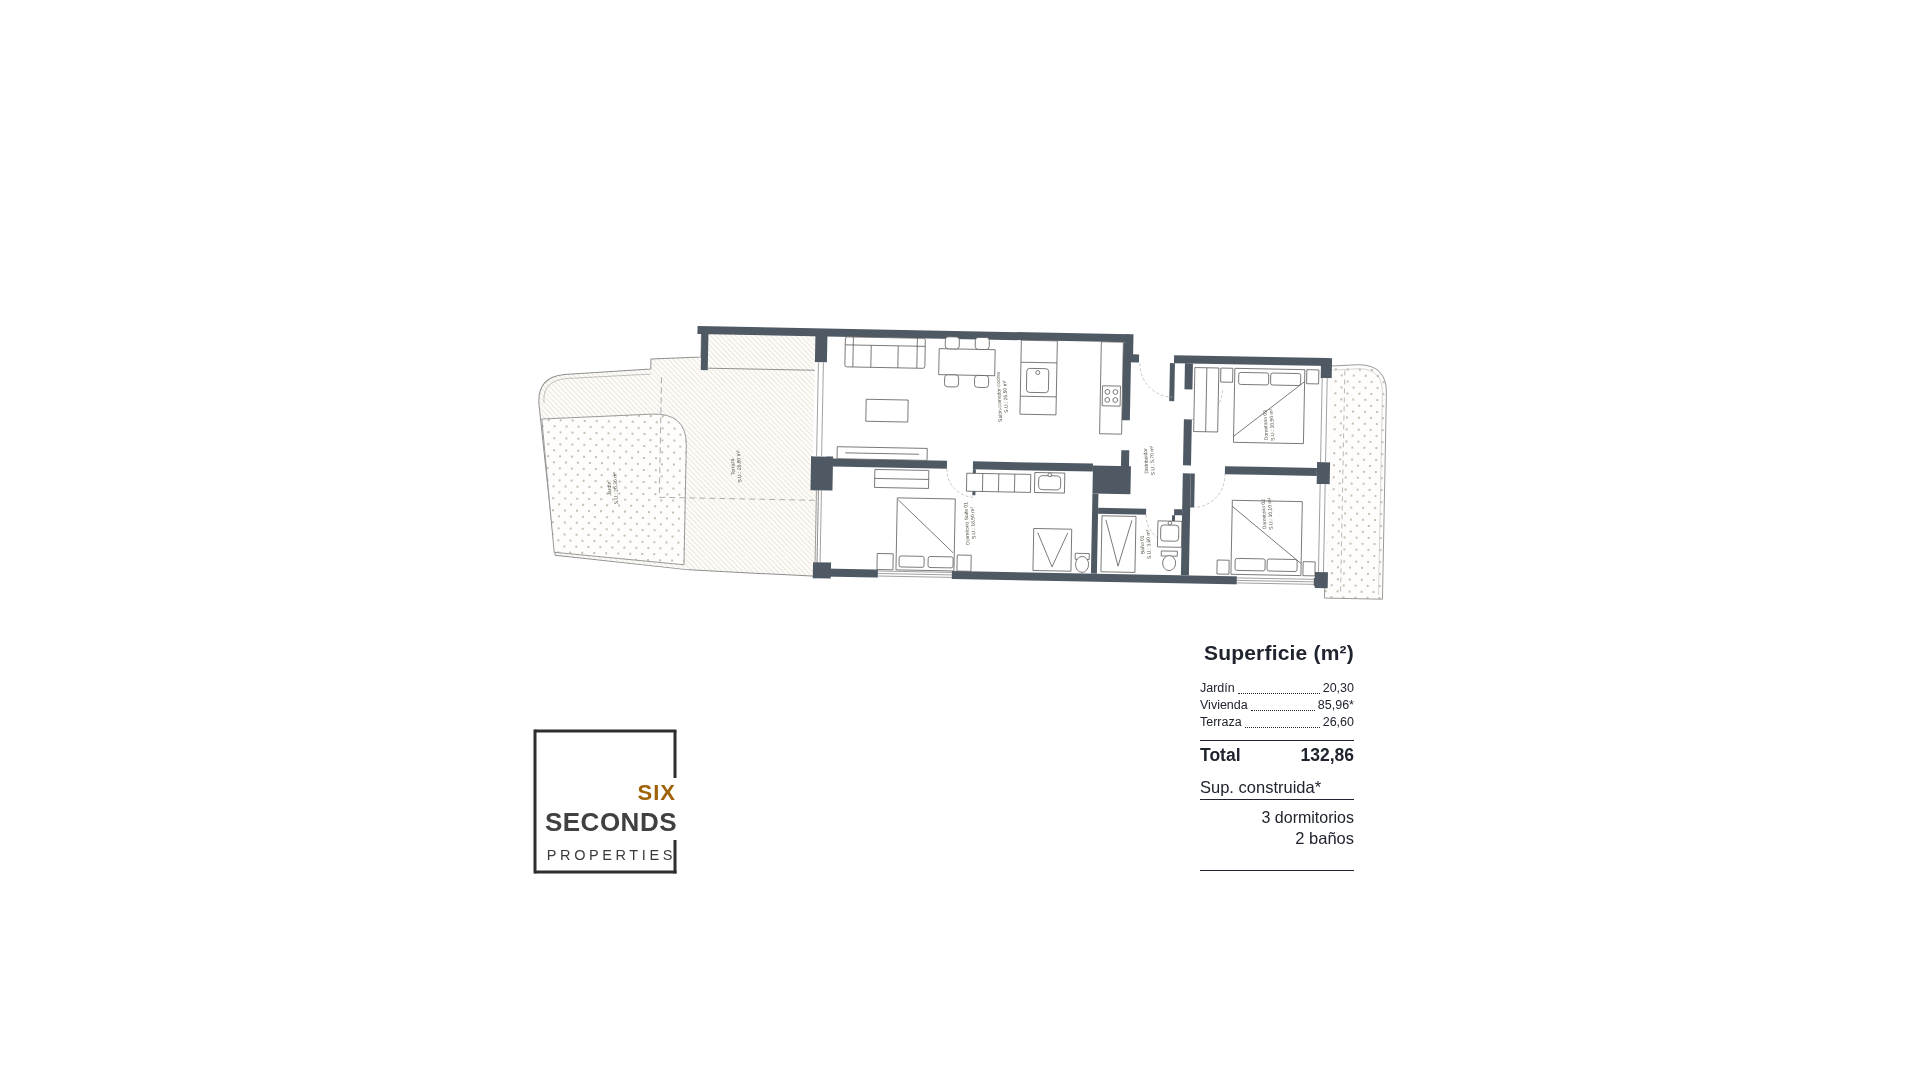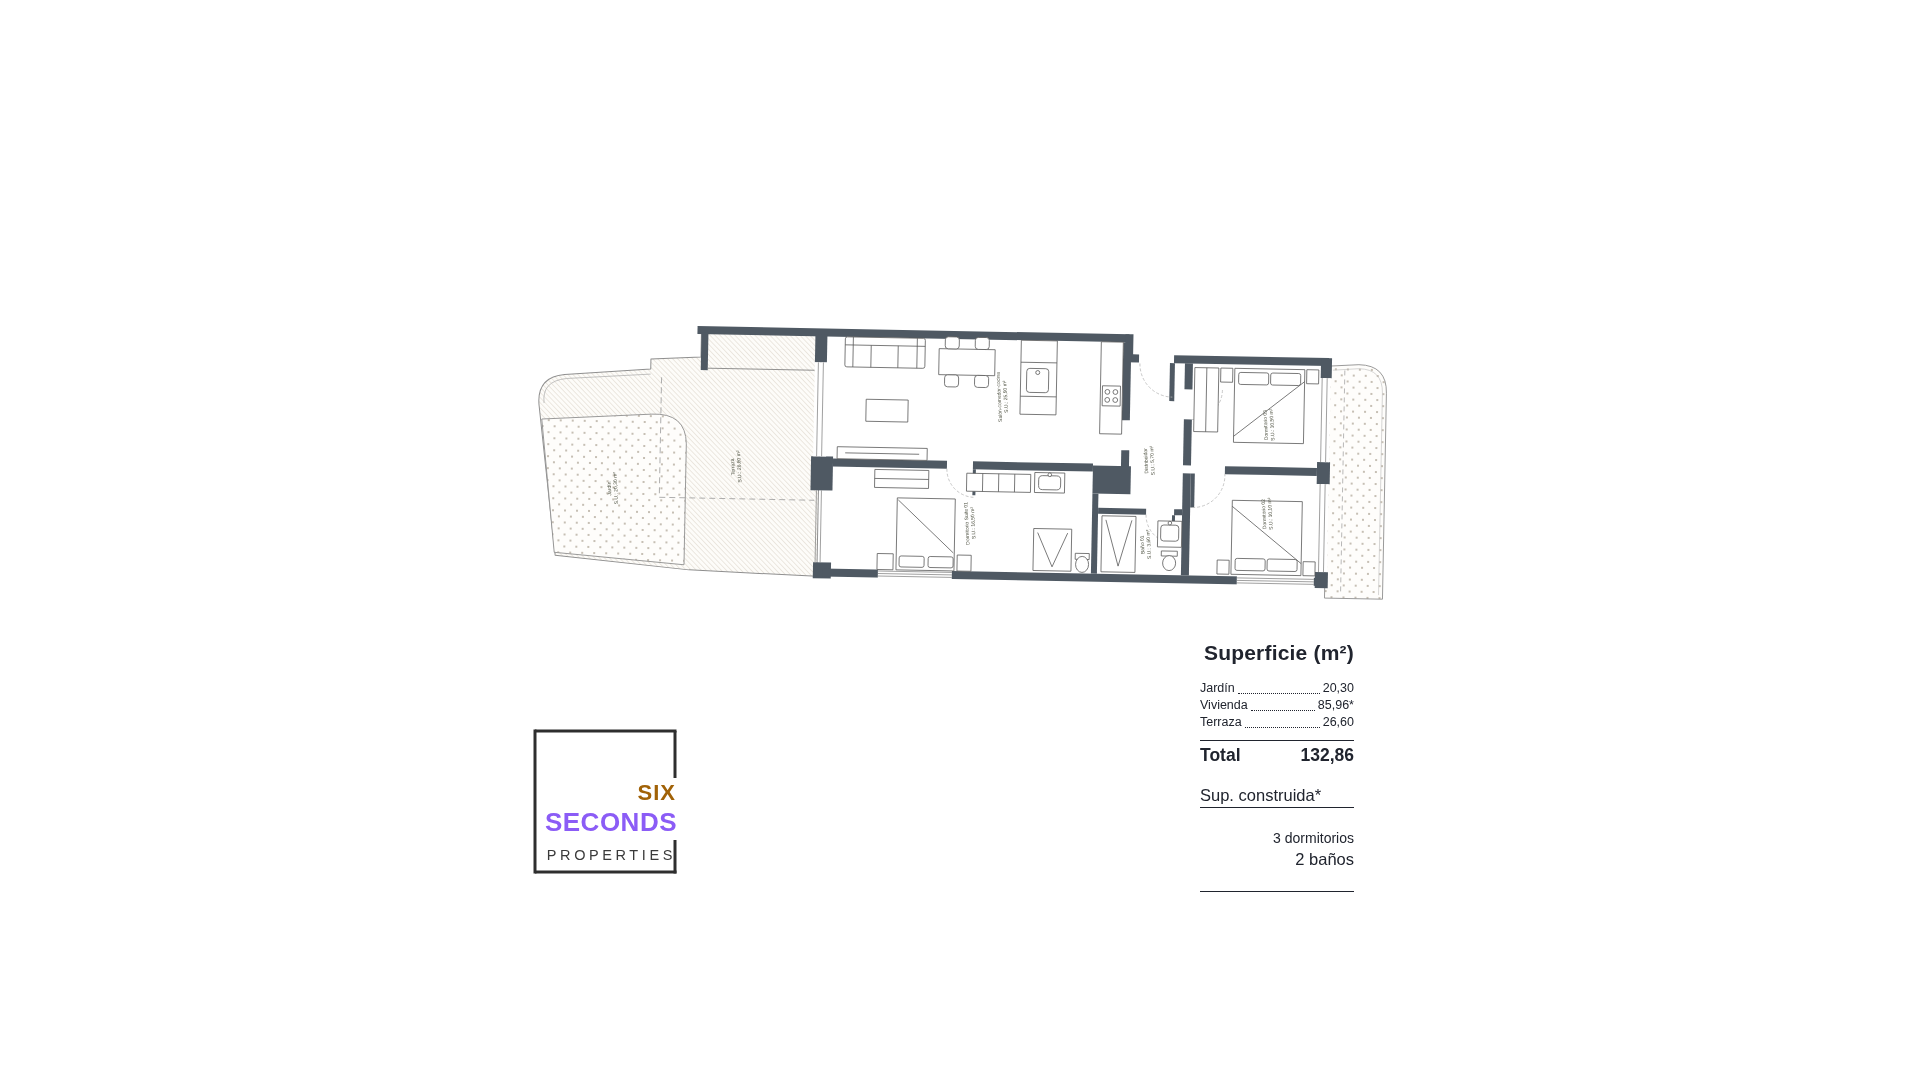--- a/index.html
+++ b/index.html
@@ -10,30 +10,30 @@
   .rl text{font-family:"Liberation Sans",sans-serif;font-size:5px;fill:#4b4e3e;text-anchor:middle;}
   
   #summary{position:absolute;left:1200px;top:641px;width:154px;color:#20242e;}
   #summary .title{font-size:21px;font-weight:bold;text-align:right;letter-spacing:.2px;}
   #summary .rows{margin-top:15px;}
   #summary .row{display:flex;align-items:flex-end;font-size:12.5px;line-height:17px;}
   #summary .row .dots{flex:1;border-bottom:1.6px dotted #20242e;margin:0 3px 3px 3px;}
   #summary .rule{border-top:1.6px solid #20242e;margin-top:9px;}
   #summary .total{display:flex;justify-content:space-between;align-items:baseline;
                   font-weight:bold;font-size:17.5px;margin-top:4px;}
-  #summary .sup{margin-top:20px;font-size:16.5px;border-bottom:1.6px solid #20242e;
+  #summary .sup{margin-top:12px;font-size:16.5px;border-bottom:1.6px solid #20242e;
                 padding-bottom:2px;text-align:left;}
-  #summary .beds{font-size:14px;text-align:right;margin-top:20px;line-height:21px;}
+  #summary .beds{font-size:16px;text-align:right;margin-top:7px;line-height:21px;}
   #summary .baths{font-size:16.5px;text-align:right;border-bottom:1.5px solid #20242e;
                   padding-bottom:21px;line-height:21px;}
   
   #logo{position:absolute;left:532px;top:728px;width:146px;height:147px;}
   #logo .word{position:absolute;white-space:nowrap;}
   #logo .six{top:52px;right:2px;font-size:22px;font-weight:bold;color:#a16207;letter-spacing:1px;}
-  #logo .seconds{top:79px;right:1px;font-size:26px;font-weight:bold;color:#8b5cf6;letter-spacing:.5px;}
+  #logo .seconds{top:79px;right:1px;font-size:26px;font-weight:bold;color:#404040;letter-spacing:.5px;}
   #logo .properties{top:119px;right:2px;font-size:14.5px;color:#3a3a3a;letter-spacing:3.6px;text-align:center;}
 </style>
 </head>
 <body>
 
 <div id="stage">
 
   <svg id="plan" viewBox="0 0 870 282">
     <defs>
       <pattern id="ph" width="3.6" height="3.6" patternUnits="userSpaceOnUse" patternTransform="rotate(-45)">

